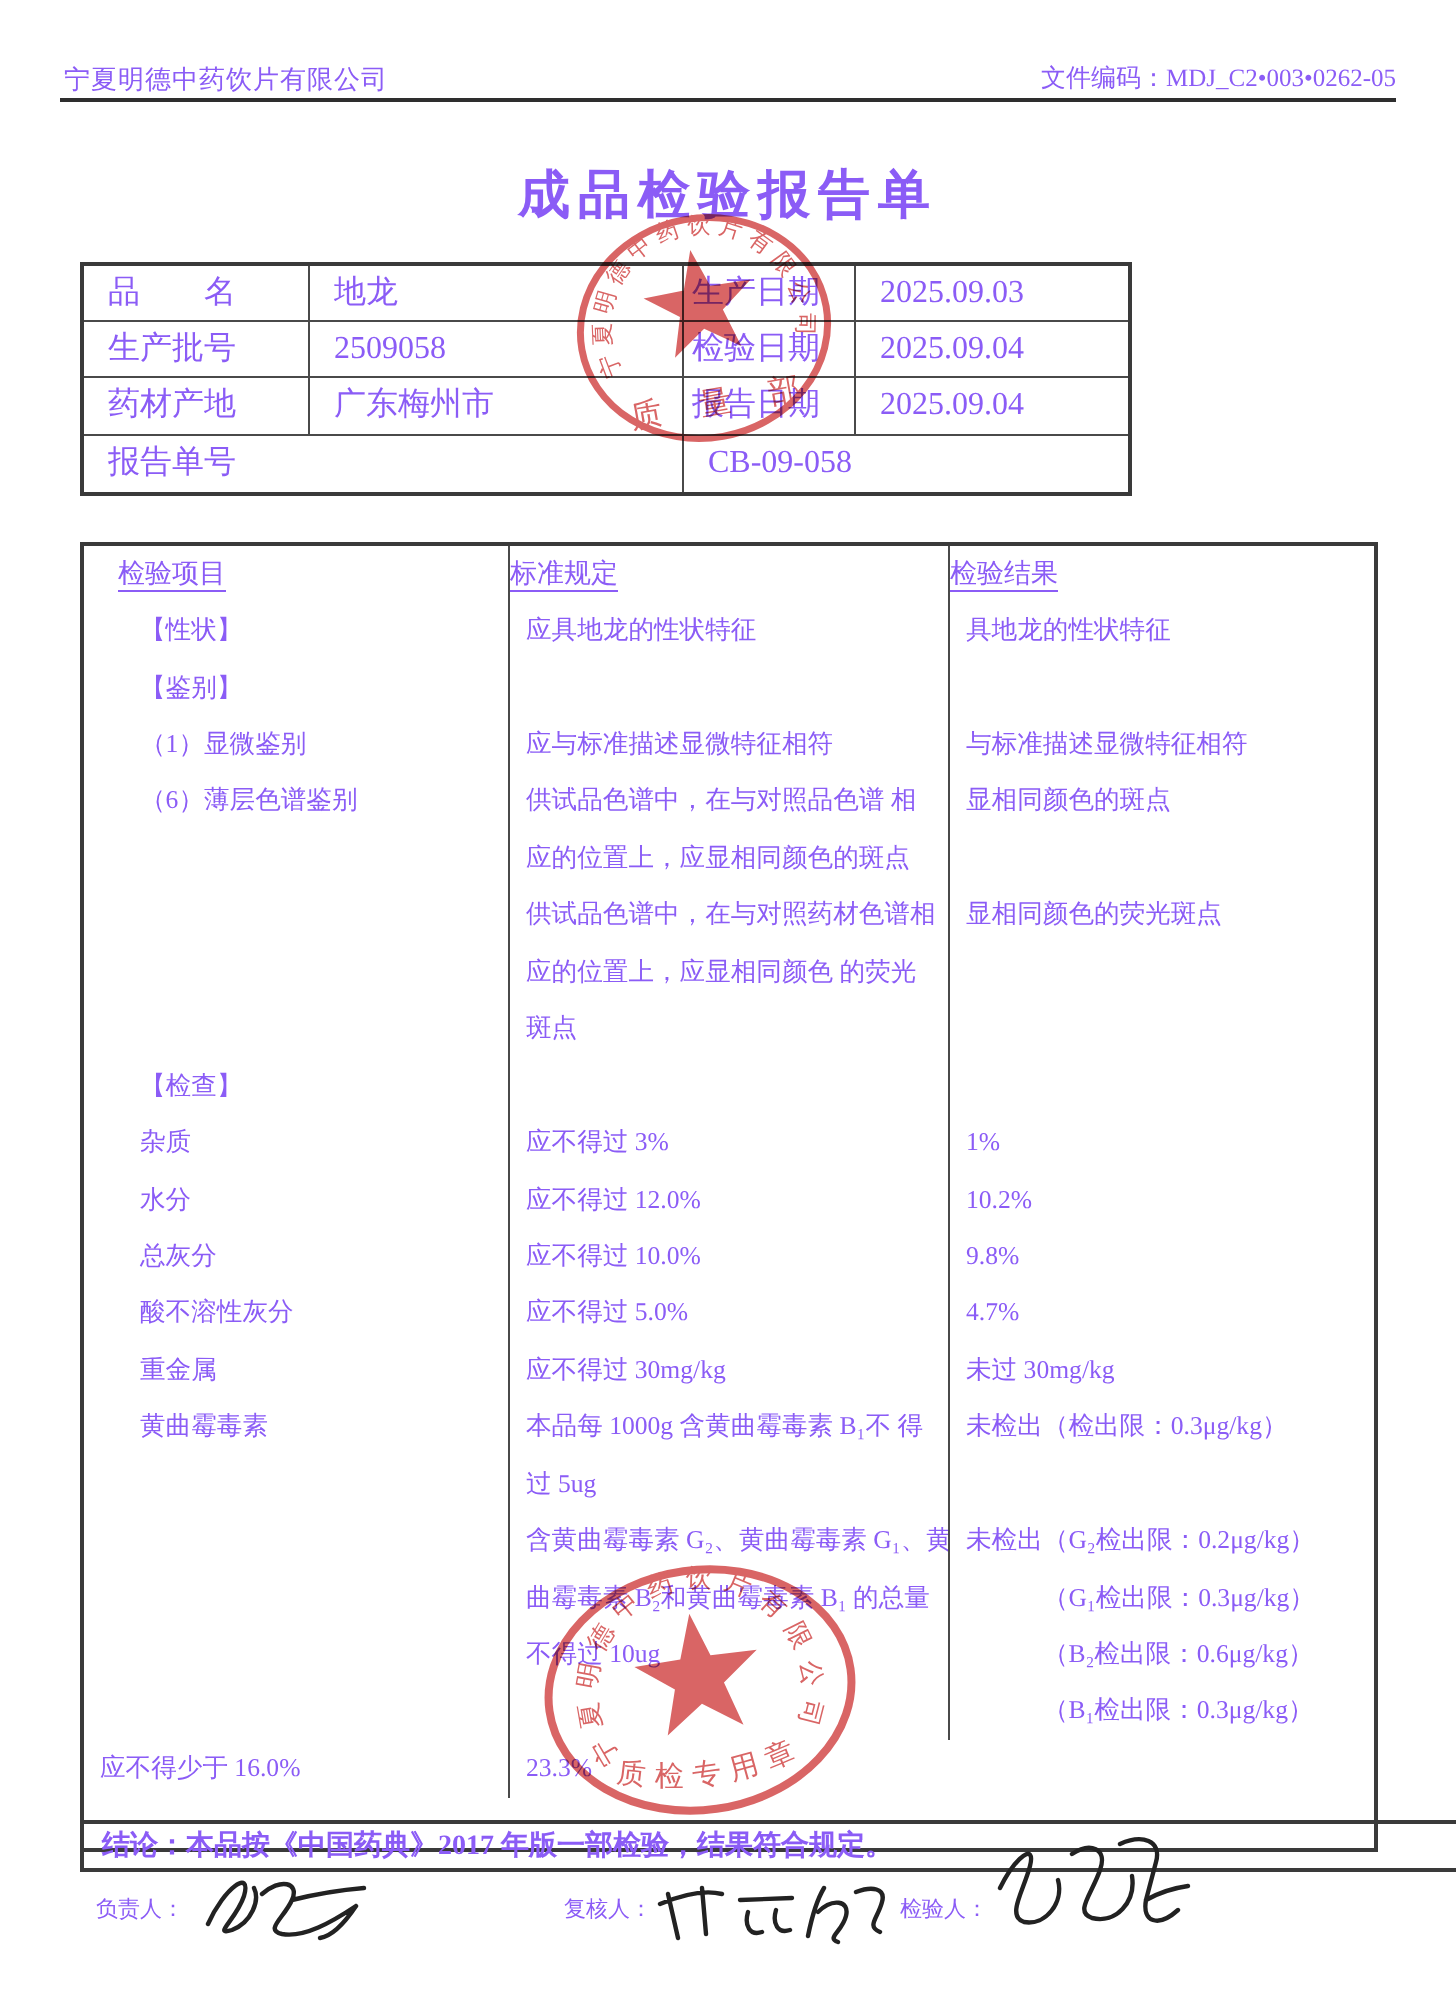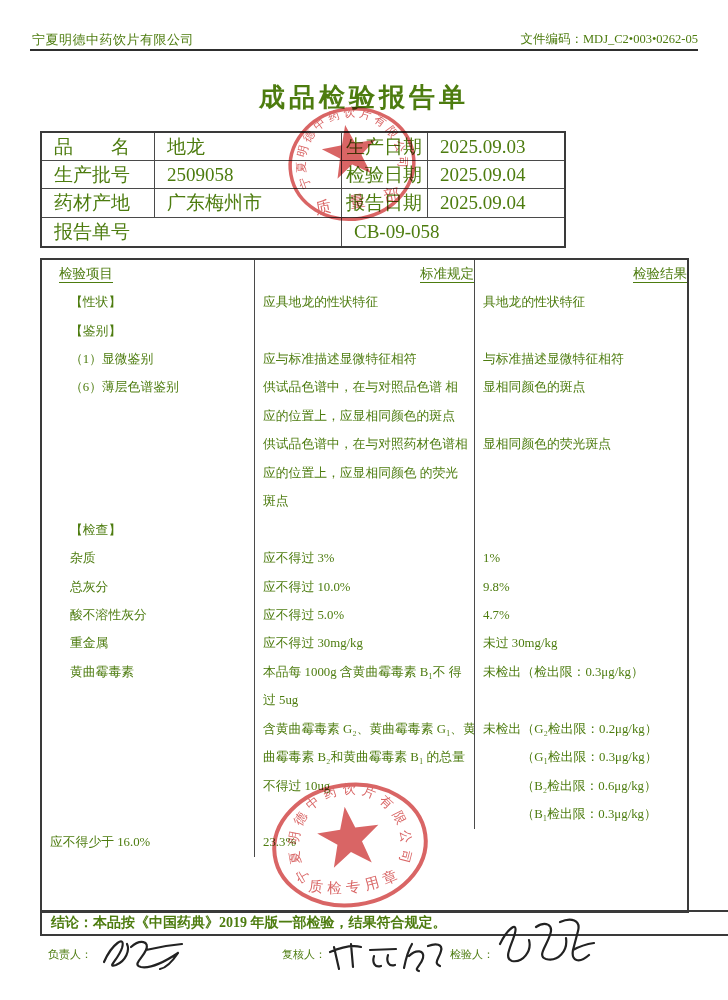--- a/index.html
+++ b/index.html
@@ -1,47 +1,47 @@
 <!DOCTYPE html>
 <html style="--stamp: #d24a4a;"><head>
 <meta charset="utf-8">
 <style>
   html,body{margin:0;padding:0;background:#ffffff;}
   .page{
     position:relative;width:728px;height:1000px;margin:0 auto;background:#fff;
-    font-family:"Liberation Serif","DejaVu Serif",serif;color:#4d7c0f;overflow:hidden;
+    font-family:"Liberation Serif","DejaVu Serif",serif;color:#8b5cf6;overflow:hidden;
   }
   
   .company{position:absolute;left:32px;top:31px;font-size:13px;letter-spacing:.5px;}
   .doccode{position:absolute;right:30px;top:31px;font-size:12.5px;}
   .rule{position:absolute;left:30px;top:49px;width:668px;height:2px;background:#2e2e2e;}
   .title{position:absolute;left:0;top:80px;width:728px;margin:0;text-align:center;
          font-size:26px;font-weight:bold;letter-spacing:4px;}
   
   .info{position:absolute;left:40px;top:131px;width:526px;height:117px;box-sizing:border-box;
         border:2px solid #3a3a3a;display:grid;grid-template-columns:113px 187px 86px auto;
-        grid-auto-rows:28.2px;font-size:19px;}
+        grid-auto-rows:28.2px;font-size:16px;}
   .ic{display:flex;align-items:center;box-sizing:border-box;
       border-right:1px solid #4a4a4a;border-bottom:1px solid #4a4a4a;
       padding-left:12px;white-space:pre;overflow:hidden;}
   .ic.lastcol{border-right:none;text-align:center;}
   .ic.lastrow{border-bottom:none;}
   .ic.datelabel{padding-left:4px;}
   .span2{grid-column:span 2;}
   
-  .report{position:absolute;left:40px;top:258px;width:649px;height:655px;box-sizing:border-box;
+  .report{position:absolute;left:40px;top:271px;width:649px;height:655px;box-sizing:border-box;
           border:2px solid #3a3a3a;font-size:12.8px;overflow:hidden;}
   .rt-row{display:grid;grid-template-columns:213px 220px auto;height:28.45px;}
   .rt-row .c{display:flex;align-items:center;box-sizing:border-box;white-space:pre;overflow:hidden;
              border-right:1px solid #4a4a4a;}
   .rt-row .c1{padding-left:28px;}
   .rt-row .c2{padding-left:8px;}
   .rt-row .c3{padding-left:8px;border-right:none;}
   .rt-head .c{font-size:13.5px;}
-  .rt-head .c2,.rt-head .c3{justify-content:flex-end;padding-left:0;}
+  .rt-head .c2,.rt-head .c3{justify-content:flex-start;padding-left:0;}
   .rt-head .c1{padding-left:17px;}
   .rt-head span{text-decoration:underline;text-underline-offset:4px;}
   
   .conclusion{position:absolute;left:40px;top:910px;width:694px;height:26px;box-sizing:border-box;
               border:2px solid #3a3a3a;display:flex;align-items:center;padding-left:9px;
               font-size:14px;font-weight:bold;white-space:pre;}
   
   .sig-label{position:absolute;font-size:11px;}
   .sig1{left:48px;top:947px;}
   .sig2{left:282px;top:947px;}
@@ -134,20 +134,25 @@
         <div class="c c1">【检查】</div>
         <div class="c c2"></div>
         <div class="c c3"></div>
       </div>
       <div class="rt-row">
         <div class="c c1">杂质</div>
         <div class="c c2">应不得过 3%</div>
         <div class="c c3">1%</div>
       </div>
       <div class="rt-row">
+        <div class="c c1">水分</div>
+        <div class="c c2">应不得过 12.0%</div>
+        <div class="c c3">10.2%</div>
+      </div>
+      <div class="rt-row">
         <div class="c c1">总灰分</div>
         <div class="c c2">应不得过 10.0%</div>
         <div class="c c3">9.8%</div>
       </div>
       <div class="rt-row">
         <div class="c c1">酸不溶性灰分</div>
         <div class="c c2">应不得过 5.0%</div>
         <div class="c c3">4.7%</div>
       </div>
       <div class="rt-row">
@@ -184,21 +189,21 @@
         <div class="c c1"></div>
         <div class="c c2"></div>
         <div class="c c3">　　　（B₁检出限：0.3μg/kg）</div>
       </div>
       <div class="rt-row">
         <div class="c c2">应不得少于 16.0%</div>
         <div class="c c3">23.3%</div>
       </div>
   </div>
 
-  <div class="conclusion"><span>结论：</span><span>本品按《中国药典》2019 年版一部检验，结果符合规定。</span></div>
+  <div class="conclusion"><span>结论：</span><span>本品按《中国药典》2017 年版一部检验，结果符合规定。</span></div>
 
   <span class="sig-label sig1">负责人：</span>
   <span class="sig-label sig2">复核人：</span>
   <span class="sig-label sig3">检验人：</span>
 
   <svg class="overlay" viewBox="0 0 728 1000">
     <defs>
       <path id="star-path" d="M 0,-26 L 6.1,-8.4 L 24.7,-8 L 9.9,3.2 L 15.3,21 L 0,10.4 L -15.3,21 L -9.9,3.2 L -24.7,-8 L -6.1,-8.4 Z"></path>
     </defs>
 

